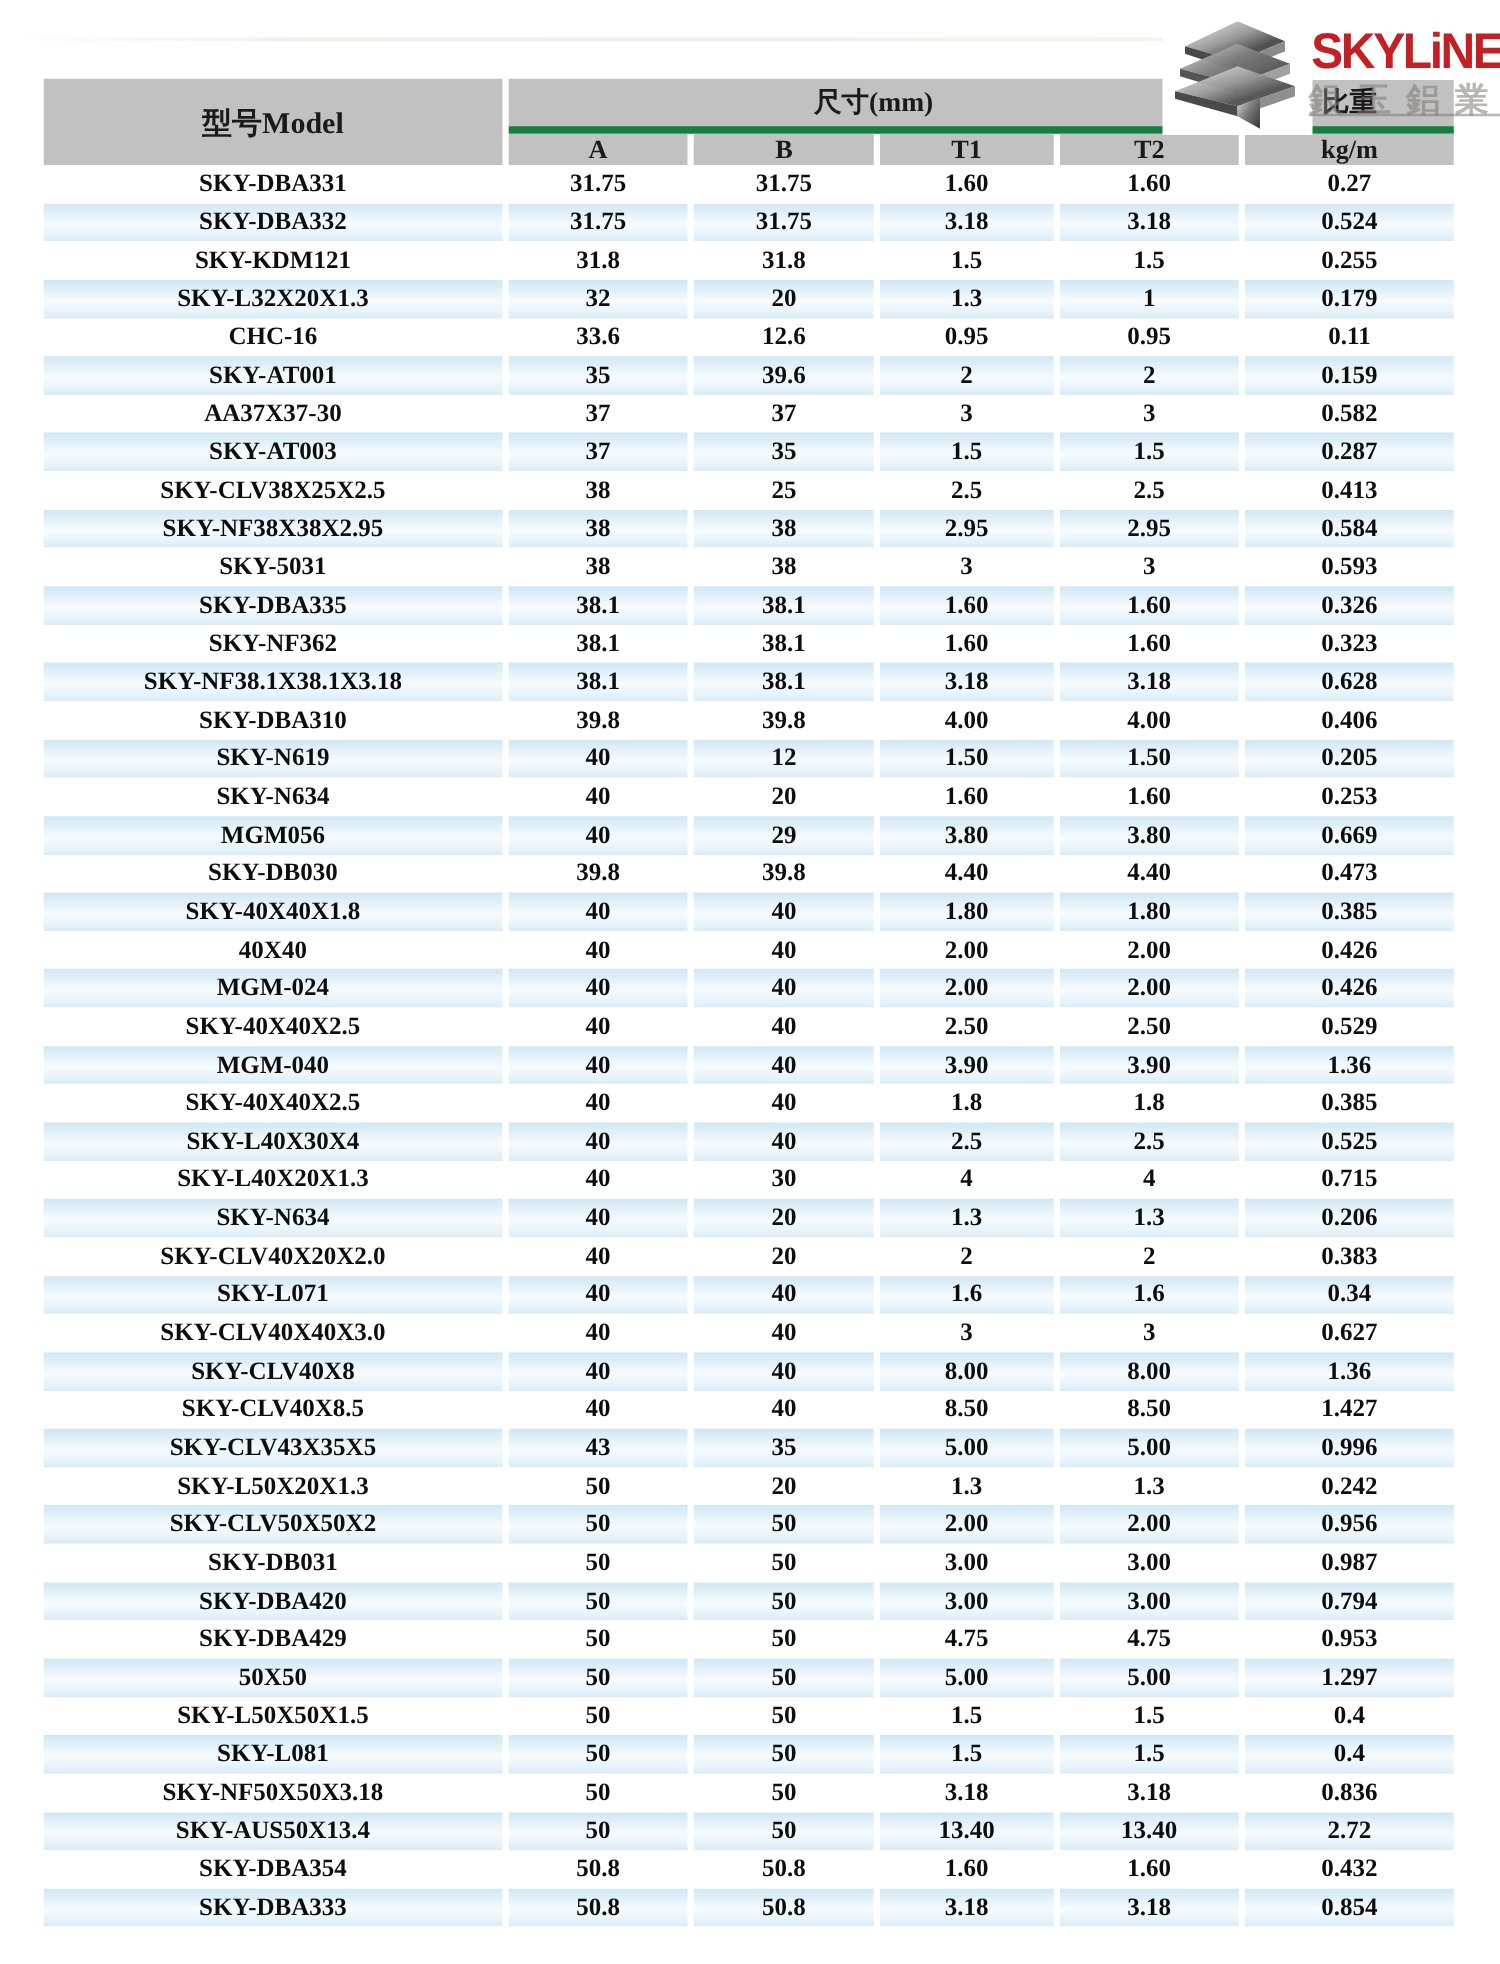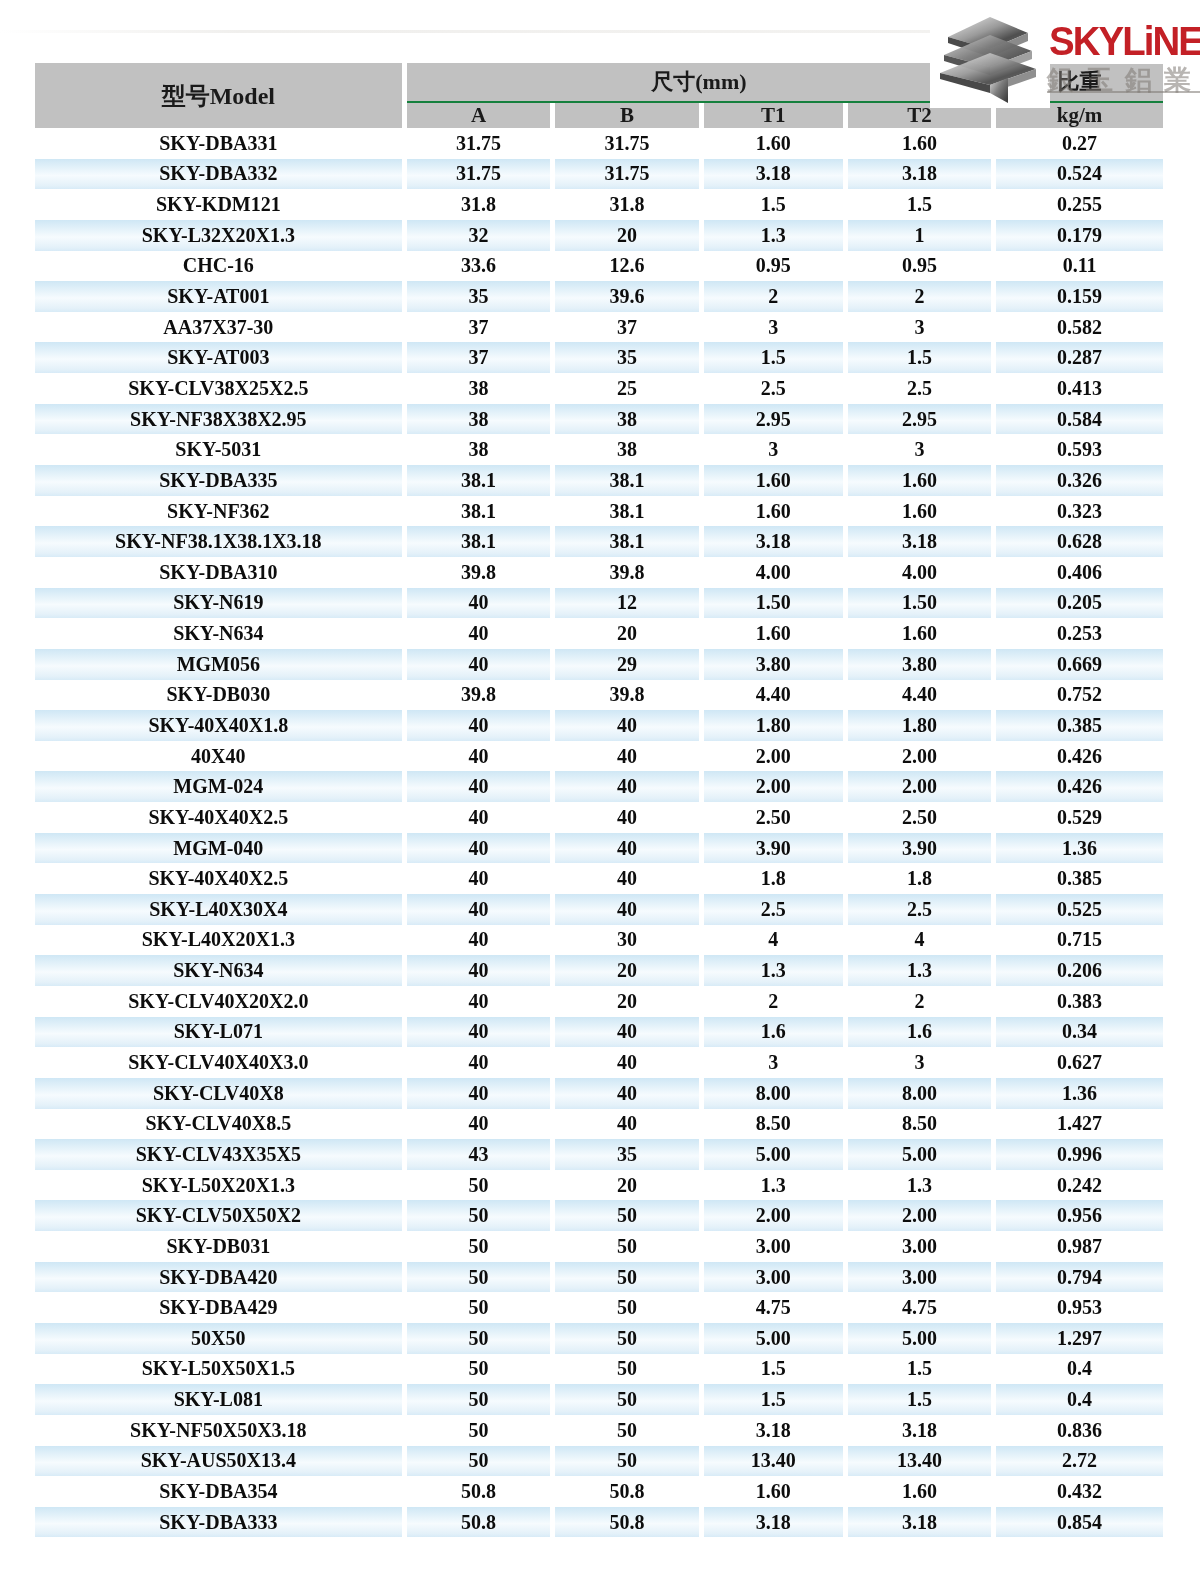--- a/index.html
+++ b/index.html
@@ -19,21 +19,21 @@
     width:1138px;
   }
   th,td{
     padding:0;text-align:center;vertical-align:middle;
     font-weight:bold;overflow:hidden;white-space:nowrap;
   }
   th{
     background:#c1c1c1;color:#1a1a1a;font-size:22px;
   }
   tr.hrow1 th{height:35px;}
-  tr.hrow1 th.gap-below{border-bottom:2px solid #15803d;height:38px;}
+  tr.hrow1 th.gap-below{border-bottom:6px solid #15803d;height:38px;}
   tr.hrow2 th{height:24px;font-size:21px;}
   th.model-h{font-size:24px;}
   td{
     height:30.65px;font-size:20px;background:#ffffff;color:#0d0d0d;
   }
   tr.alt td{
     background:linear-gradient(180deg,#cfe7f5 0%,#eaf5fb 38%,#f6fbfe 55%,#e4f1f9 88%,#d8ebf7 100%);
   }
   
   .logo-block{position:absolute;left:927px;top:10px;width:250px;height:98px;}
@@ -227,21 +227,21 @@
     <td>3.80</td>
     <td>3.80</td>
     <td>0.669</td>
   </tr>
         <tr>
     <td>SKY-DB030</td>
     <td>39.8</td>
     <td>39.8</td>
     <td>4.40</td>
     <td>4.40</td>
-    <td>0.752</td>
+    <td>0.473</td>
   </tr>
         <tr class="alt">
     <td>SKY-40X40X1.8</td>
     <td>40</td>
     <td>40</td>
     <td>1.80</td>
     <td>1.80</td>
     <td>0.385</td>
   </tr>
         <tr>

